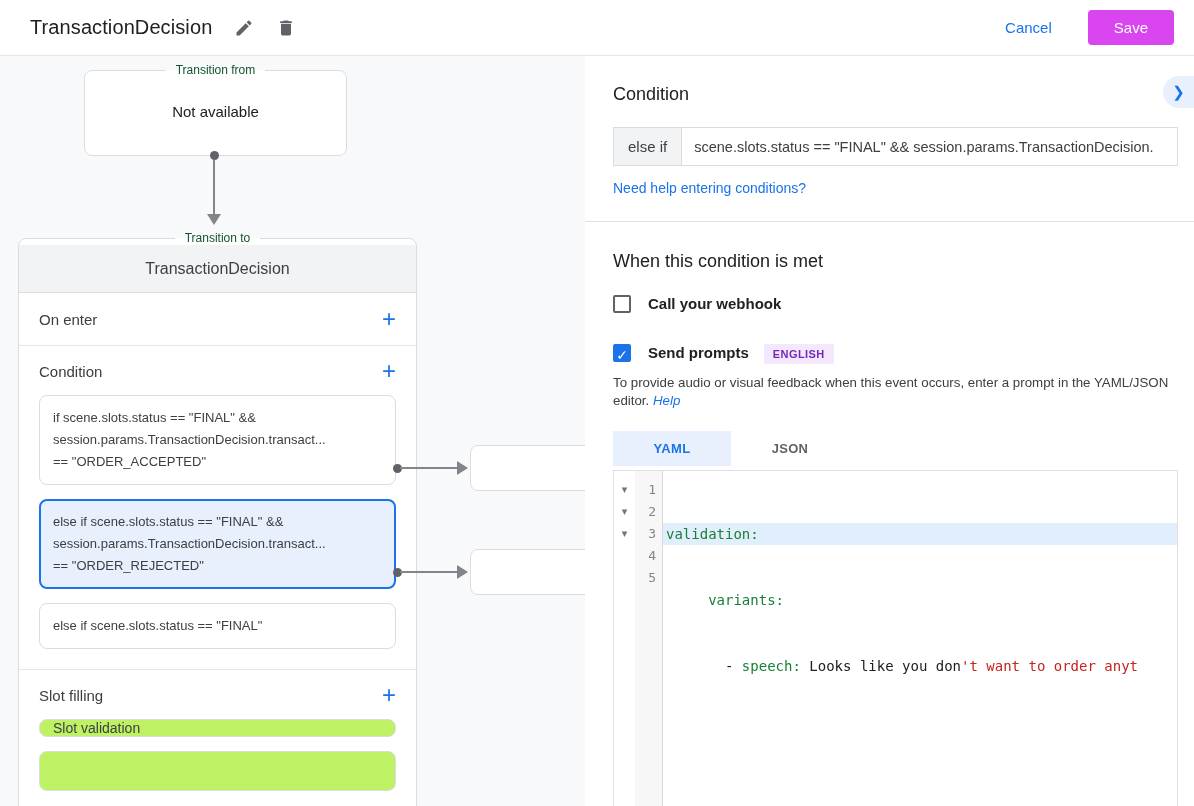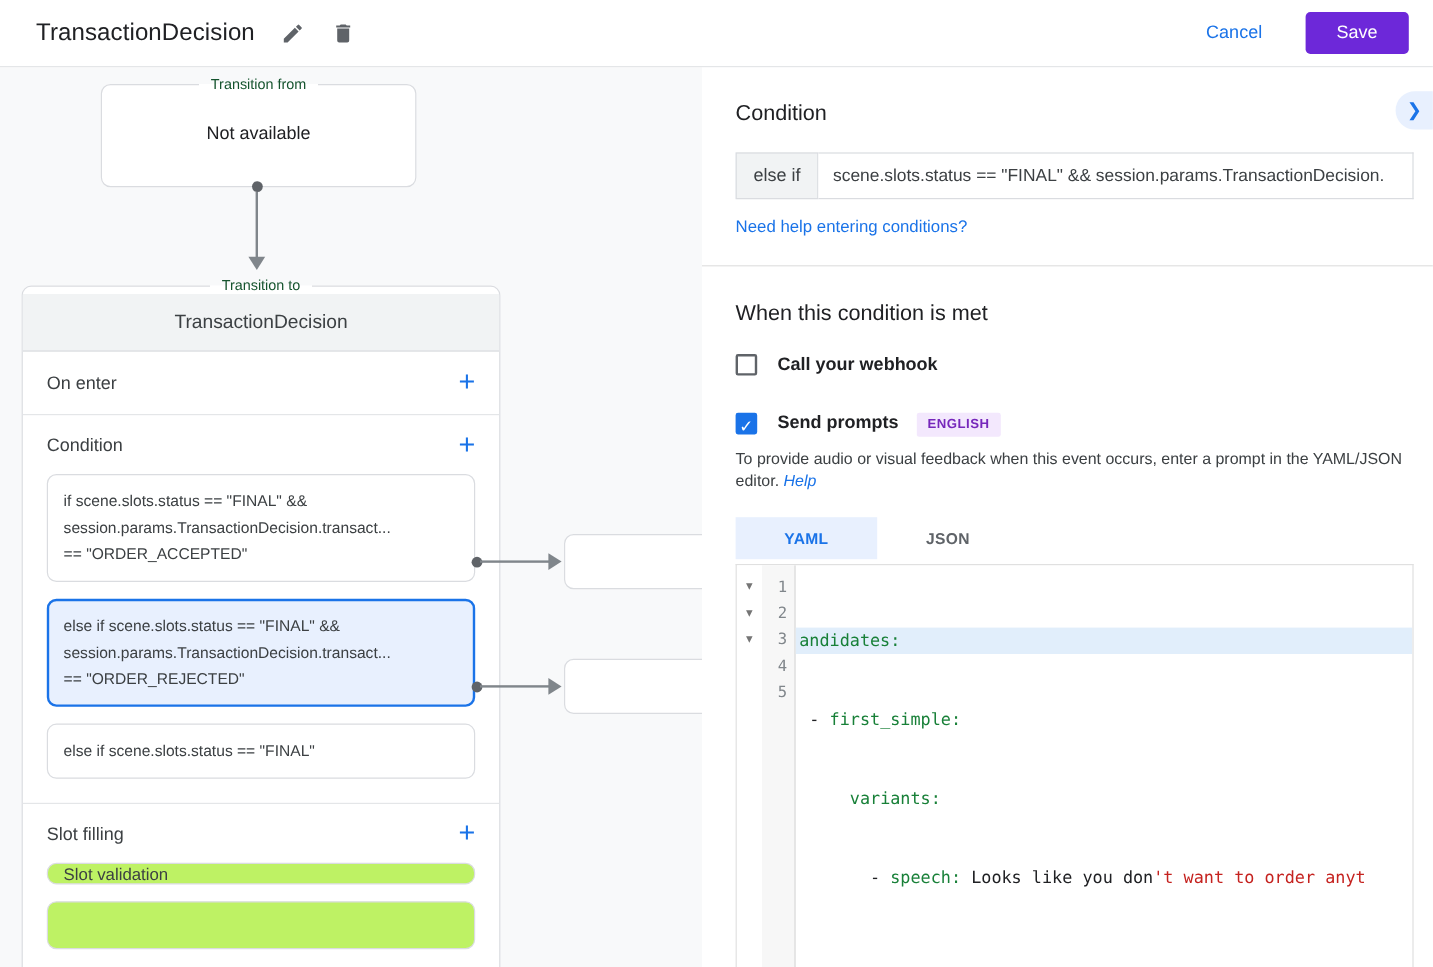--- a/index.html
+++ b/index.html
@@ -6,21 +6,21 @@
   html,body { width:1194px; height:806px; overflow:hidden; background:#fff;
     font-family:"Liberation Sans","DejaVu Sans",sans-serif; color:#202124; }
 
   
   .header { position:absolute; left:0; top:0; width:1194px; height:56px; background:#fff;
     border-bottom:1px solid #e4e6e8; display:flex; align-items:center; padding:0 20px 0 30px; z-index:30; }
   .header-title { font-size:20px; color:#202124; letter-spacing:.1px; }
   .hicon { width:20px; height:20px; margin-left:22px; cursor:pointer; fill:#5f6368; }
   .header-spacer { flex:1; }
   .cancel-btn { color:#1a73e8; font-size:15px; font-weight:500; margin-right:36px; cursor:pointer; }
-  .save-btn { background:#6d28d9; color:#fff; font-size:15px; font-weight:500; border:none;
+  .save-btn { background:#d946ef; color:#fff; font-size:15px; font-weight:500; border:none;
     border-radius:4px; padding:9px 26px; cursor:pointer; }
 
   
   .canvas { position:absolute; left:0; top:56px; width:585px; height:750px; background:#f8f9fa; overflow:hidden; }
 
   fieldset.flow-box { border:1px solid #dadce0; border-radius:8px; background:#fff; }
   fieldset.flow-box legend { margin:0 auto; padding:0 10px; font-size:12px; color:#14532d; text-align:right; }
 
   .from-box { position:absolute; left:84px; top:7px; width:263px; height:93px; }
   .from-content { text-align:center; font-size:15px; color:#202124; padding-top:26px; }
@@ -226,20 +226,19 @@
       <div class="fold-arrow">▾</div>
     </div>
     <div class="num-col">
       <div>1</div>
       <div>2</div>
       <div>3</div>
       <div>4</div>
       <div>5</div>
     </div>
     <div class="code-col">
-      <div class="cm-line hl"><span class="tk-key">andidates:</span></div>
-      <div class="cm-line"><span class="tk-plain"> - </span><span class="tk-key">first_simple:</span></div>
+      <div class="cm-line hl"><span class="tk-key">validation:</span></div>
       <div class="cm-line"><span class="tk-plain">     </span><span class="tk-key">variants:</span></div>
       <div class="cm-line"><span class="tk-plain">       - </span><span class="tk-key">speech:</span><span class="tk-plain"> Looks like you don</span><span class="tk-str">'t want to order anyt</span></div>
       <div class="cm-line"></div>
     </div>
   </div>
 </div>
 
 </body></html>

